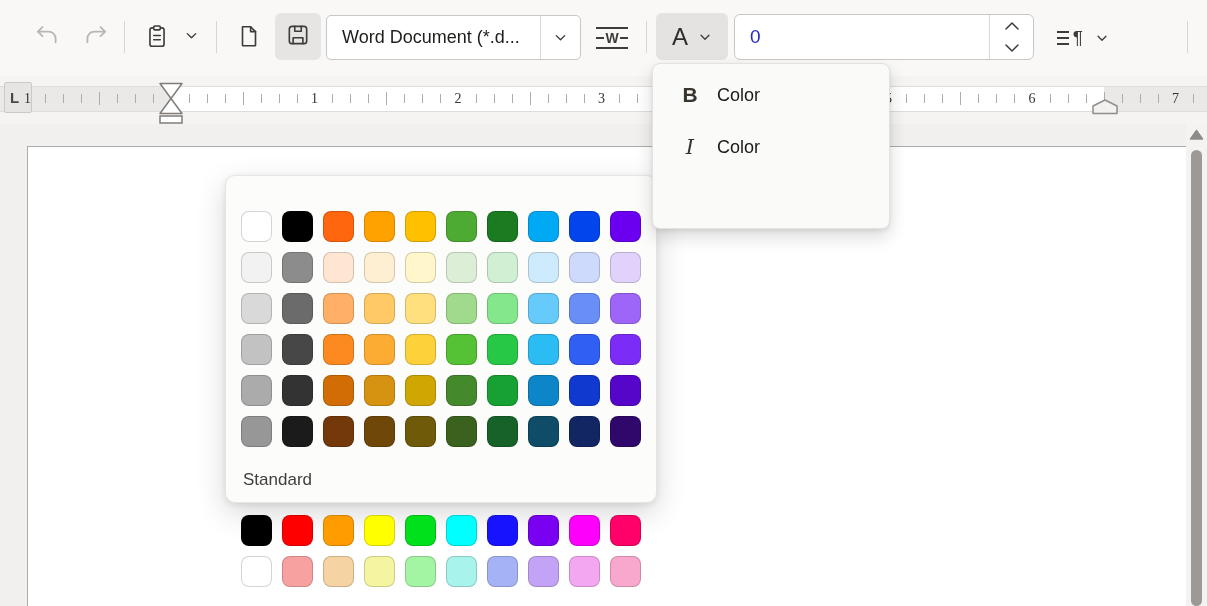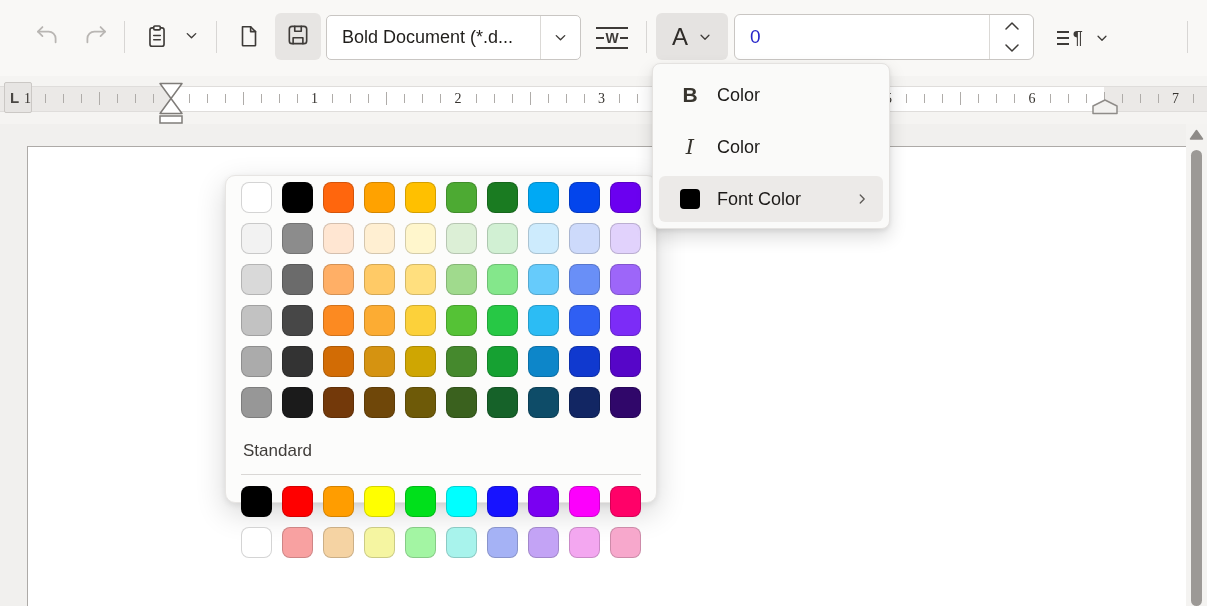--- a/index.html
+++ b/index.html
@@ -59,21 +59,21 @@
   .doc-area { position:absolute; left:0; top:124px; width:1207px; height:482px; background:#F1F0EE; }
   .page { position:absolute; left:27px; top:22px; width:1159px; height:460px; background:#FFFFFF;
           border-top:1px solid #ADAAA7; border-left:1px solid #ADAAA7; }
   .scrollbar { position:absolute; left:1186px; top:0; width:21px; height:482px; background:#F4F3F1; }
   .scroll-up { position:absolute; left:3px; top:3px; width:15px; height:12px; }
   .thumb { position:absolute; left:5px; top:26px; width:11px; height:456px; background:#9C9996; border-radius:6px; }
 
   
   .color-panel { position:absolute; left:225px; top:175px; width:432px; height:328px; background:#FCFCFB;
                  border:1px solid #E7E5E3; border-radius:10px; z-index:10;
-                 box-shadow:0 10px 30px rgba(0,0,0,0.16), 0 2px 6px rgba(0,0,0,0.08); padding:6px 15px 0 15px; }
+                 box-shadow:0 10px 30px rgba(0,0,0,0.16), 0 2px 6px rgba(0,0,0,0.08); padding:35px 15px 0 15px; }
   .swatch-grid { display:grid; grid-template-columns:repeat(10, 31px); grid-auto-rows:31px; column-gap:10px; row-gap:10px; }
   .swatch { width:31px; height:31px; border-radius:8px; border:1px solid rgba(0,0,0,0.17); cursor:pointer; }
   .std-label { margin:23px 0 0 2px; font-size:17px; color:#403D3A; }
   .panel-divider { margin-top:13px; margin-bottom:11px; height:1px; background:#D9D7D5; }
 
   
   .menu { position:absolute; left:652px; top:63px; width:238px; height:166px; background:#FAFAF9;
           border:1px solid #E4E2E0; border-radius:8px; z-index:20; padding:8px 6px;
           box-shadow:0 8px 18px rgba(0,0,0,0.14), 0 2px 4px rgba(0,0,0,0.08); }
   .menu-item { display:flex; align-items:center; height:46px; border-radius:6px; margin-bottom:6px; padding:0 14px 0 18px; cursor:pointer; }
@@ -146,21 +146,21 @@
       <span>
         <svg width="26" height="26" viewBox="0 0 24 24" fill="none" stroke="currentColor" stroke-width="1.5" stroke-linecap="round" stroke-linejoin="round">
           <rect x="4" y="4" width="16" height="16" rx="2.5"></rect>
           <path d="M9 4 v4.5 h6 V4"></path>
           <path d="M7.5 20 v-5.5 h9 V20"></path>
         </svg>
       </span>
     </button>
 
     <div class="combo">
-      <span class="combo-text">Bold Document (*.d...</span>
+      <span class="combo-text">Word Document (*.d...</span>
       <span class="combo-chev">
         <svg width="15" height="15" viewBox="0 0 16 16" fill="none" stroke="currentColor" stroke-width="1.5" stroke-linecap="round" stroke-linejoin="round">
             <path d="M3.5 6 L8 10.5 L12.5 6"></path>
           </svg>
       </span>
     </div>
 
     <div class="wrap-icon">
       <div class="ln" style="top:2px"></div>
       <div class="dash" style="left:2px"></div>
@@ -404,26 +404,15 @@
 
   <div class="menu">
     <div class="menu-item">
       <span class="mi-icon bold-glyph">B</span>
       <span class="mi-label">Color</span>
     </div>
     <div class="menu-item">
       <span class="mi-icon italic-glyph">I</span>
       <span class="mi-label">Color</span>
     </div>
-    <div class="menu-item highlighted">
-      <span class="mi-icon">
-        <span class="mi-swatch" id="font-color-swatch" style="background: rgb(0, 0, 0);"></span>
-      </span>
-      <span class="mi-label">Font Color</span>
-      <span class="mi-chevron">
-        <svg width="14" height="14" viewBox="0 0 16 16" fill="none" stroke="currentColor" stroke-width="1.5" stroke-linecap="round" stroke-linejoin="round">
-            <path d="M6 3.5 L10.5 8 L6 12.5"></path>
-          </svg>
-      </span>
-    </div>
   </div>
 
 </div>
 
 </body></html>

